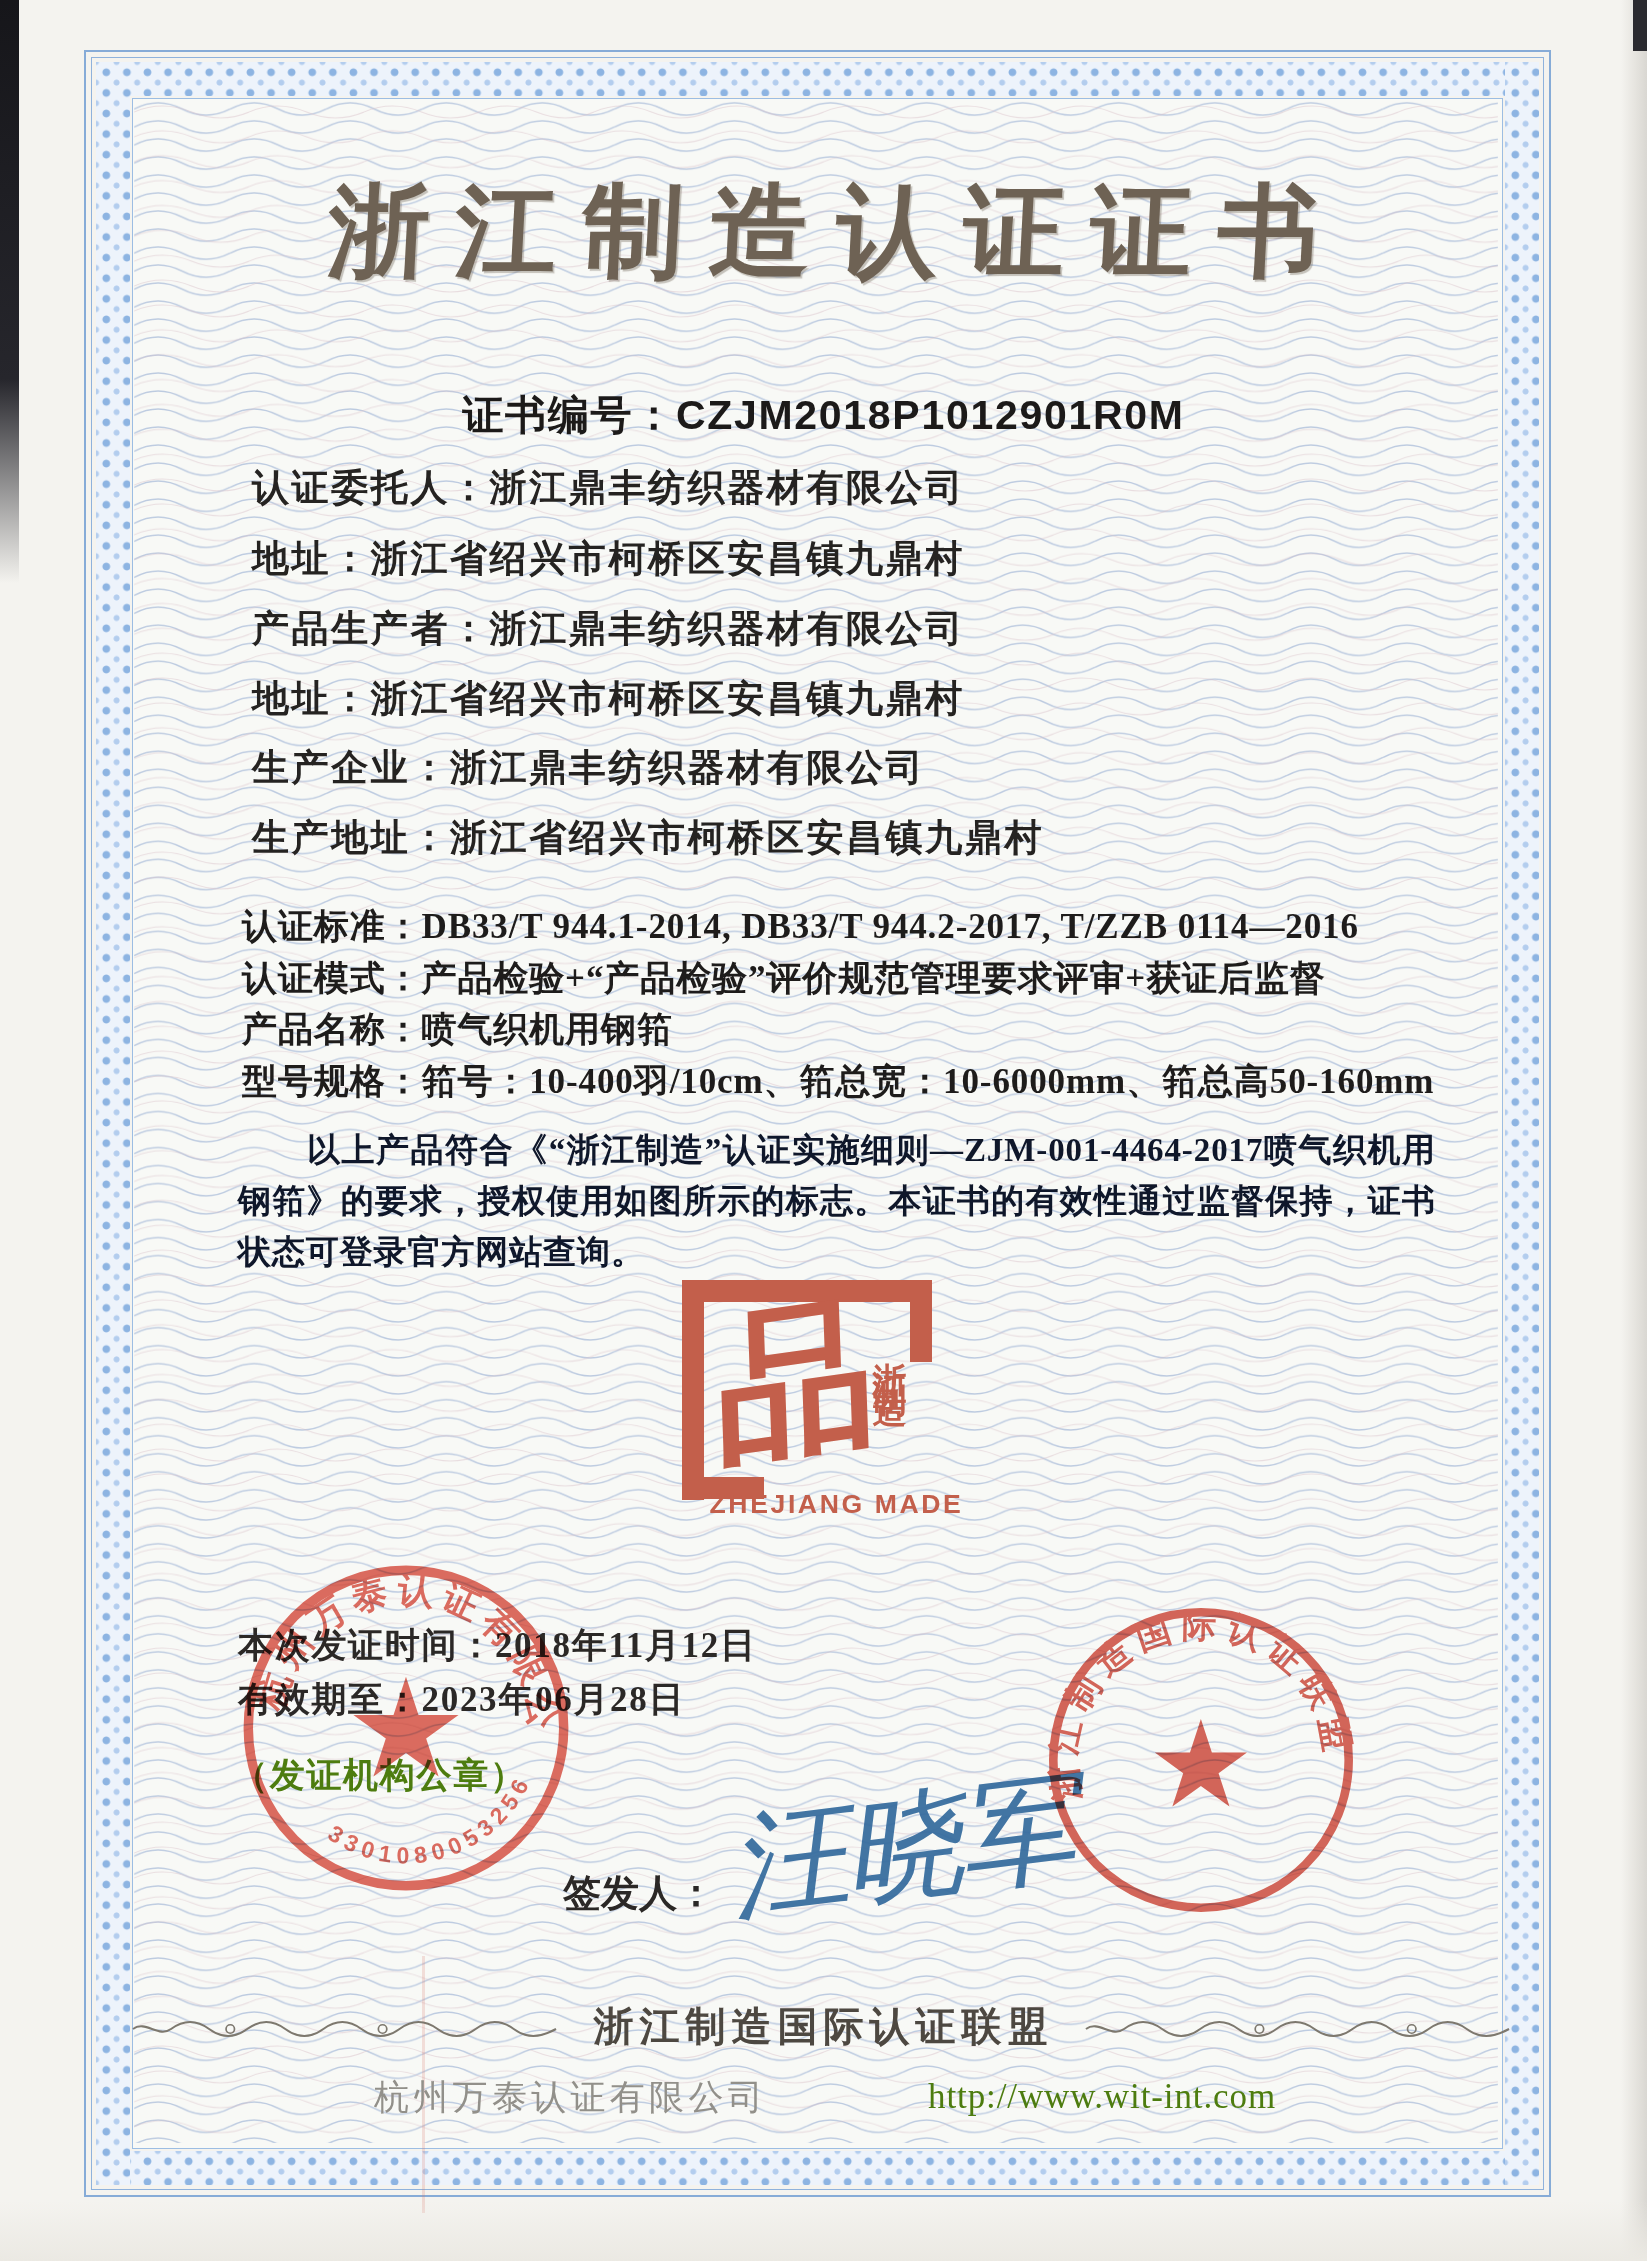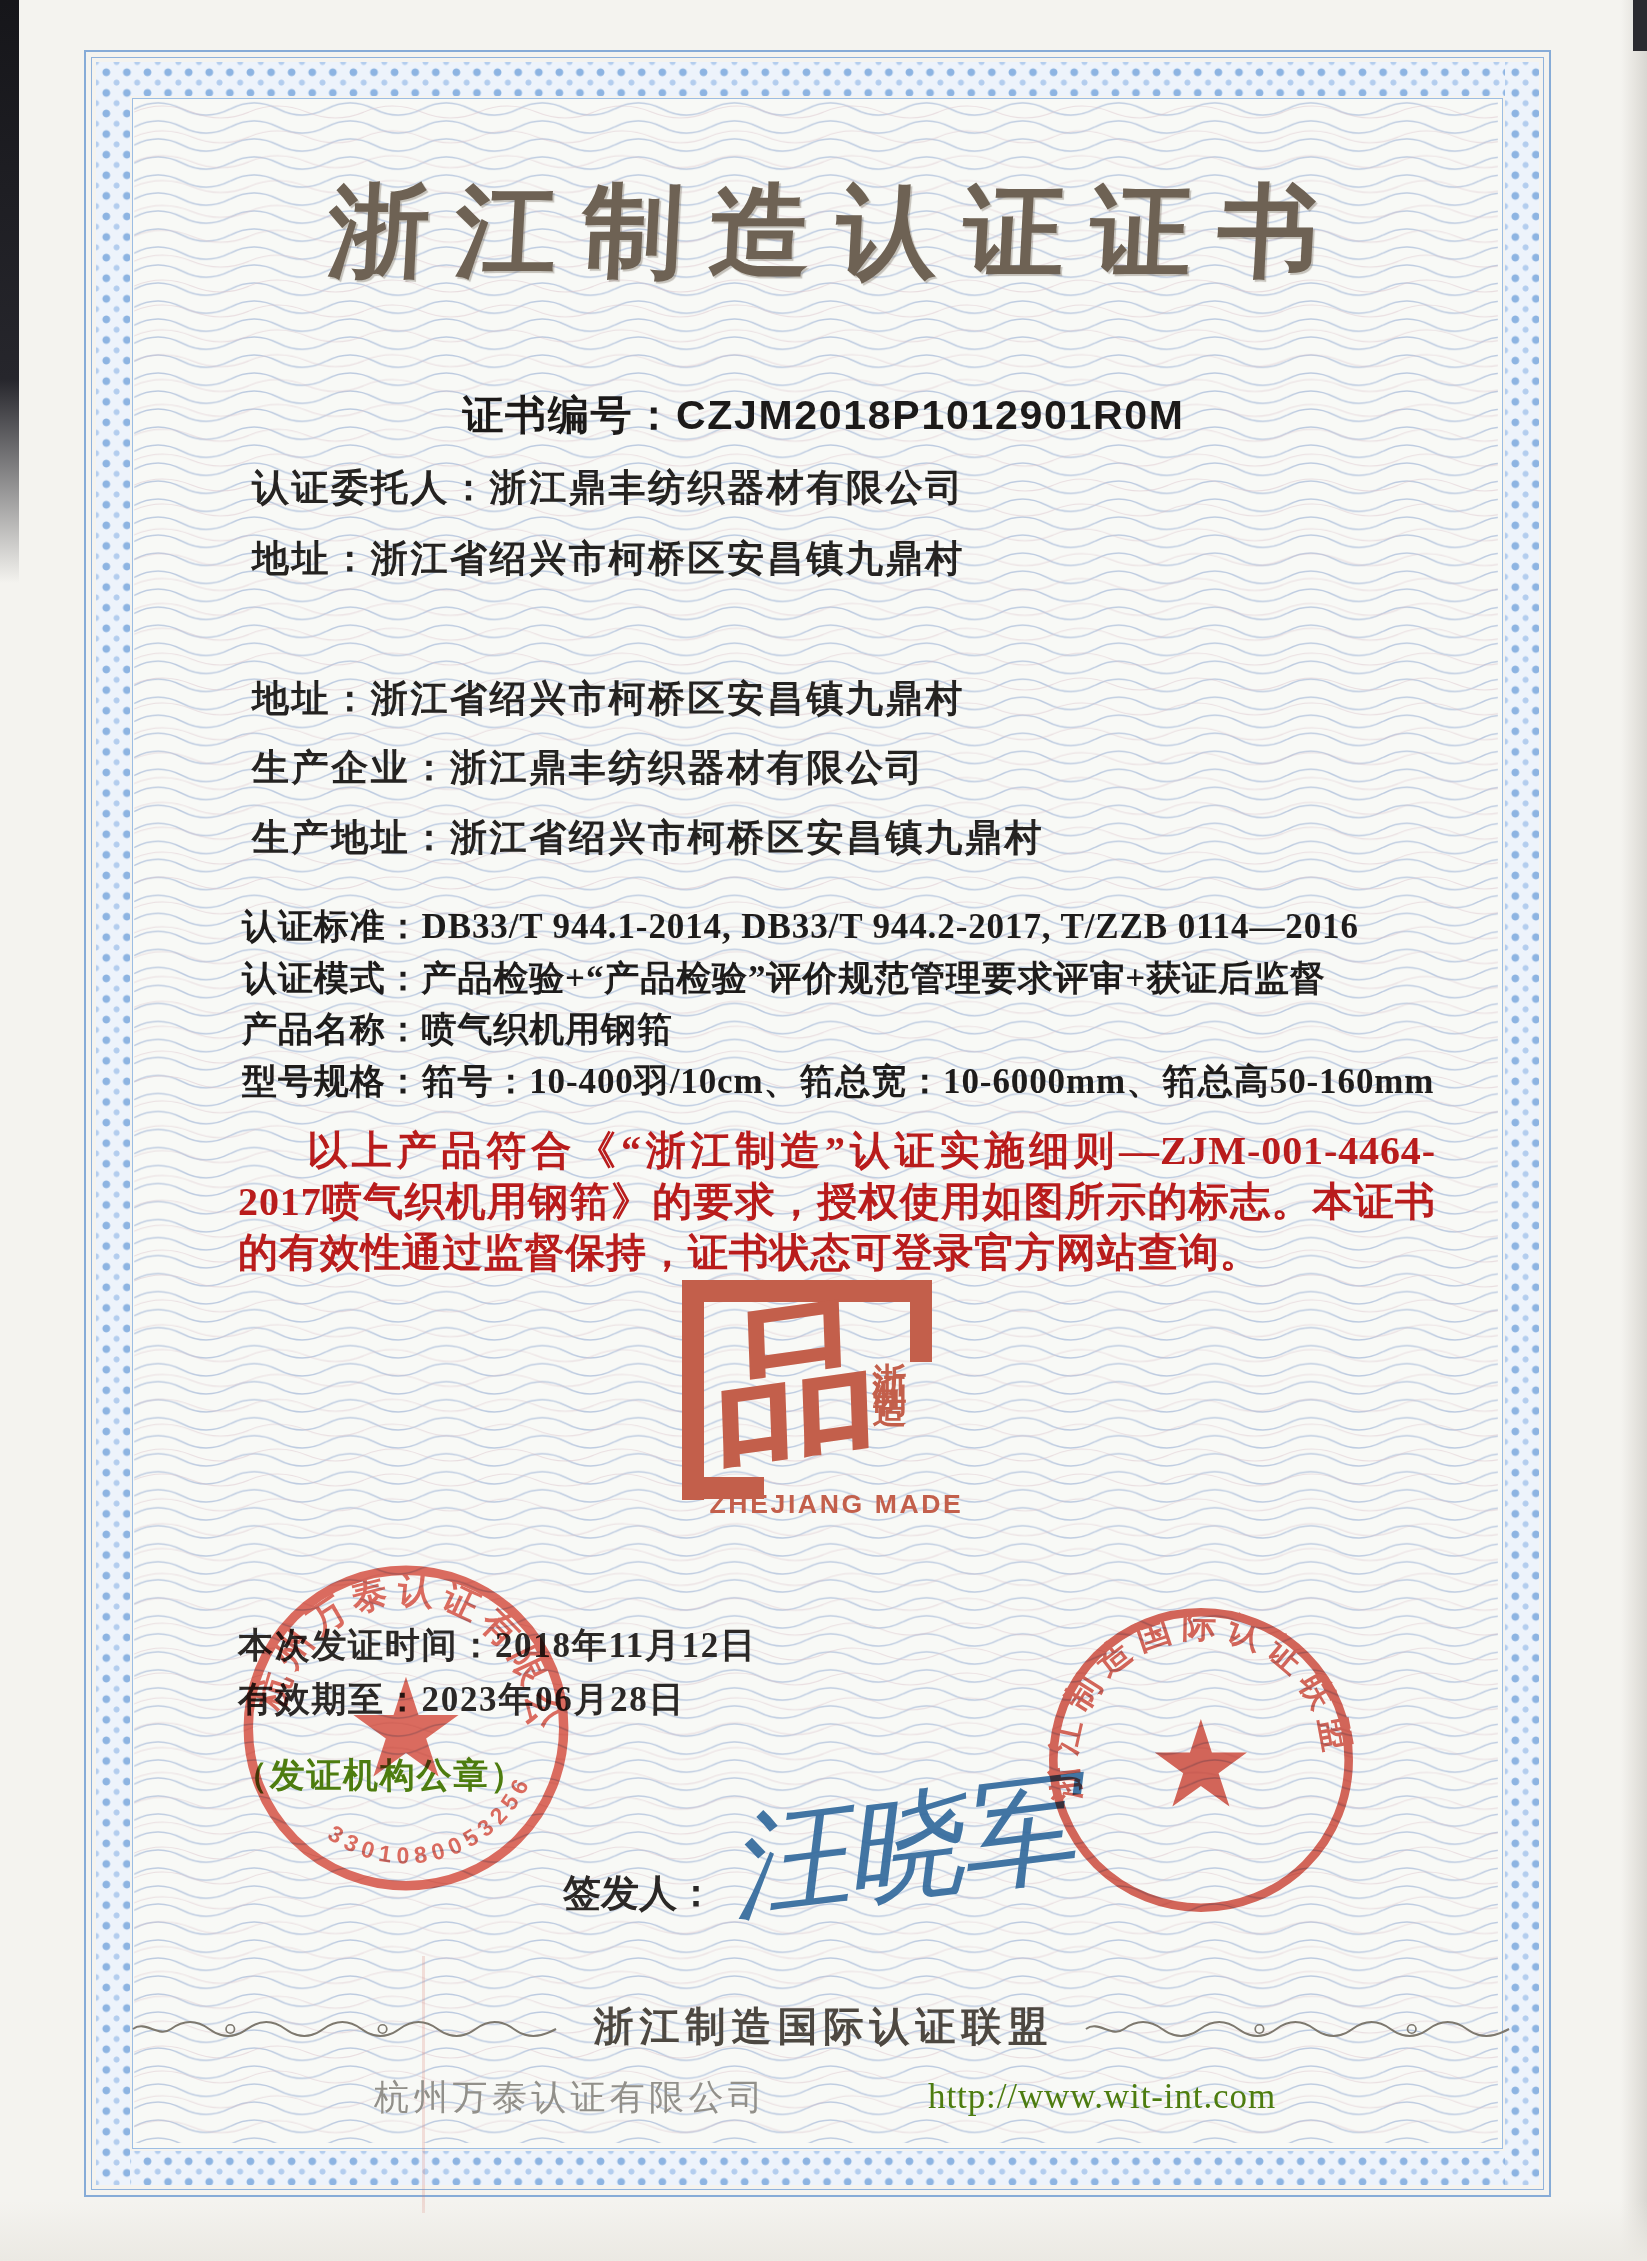--- a/index.html
+++ b/index.html
@@ -35,22 +35,22 @@
     font-family:"DejaVu Serif",serif;font-weight:700;font-size:101px;
     letter-spacing:26px;text-indent:26px;color:#6e6254;transform:skewX(-3deg);
     text-shadow:1.7px 1.7px 0.9px rgba(100,88,74,.35);}
   .certno{position:absolute;left:0;right:0;top:388px;text-align:center;z-index:5;
     font-size:41px;font-weight:700;letter-spacing:1.7px;color:#1c1a19;}
   .info-line{position:absolute;left:245px;z-index:5;font-size:37px;font-weight:700;
     color:#252321;letter-spacing:2.6px;margin-left:7px;}
   .spec-line{position:absolute;left:242px;z-index:5;font-family:"Liberation Serif",serif;
     font-size:35px;font-weight:700;color:#1e1c1b;letter-spacing:0.9px;text-align:right;}
   .statement{position:absolute;left:238px;top:1125px;width:1198px;z-index:5;
-    font-family:"Liberation Serif",serif;font-size:40px;font-weight:600;line-height:51px;
-    color:#b91c1c;text-indent:69px;text-align:justify;letter-spacing:0.9px;}
+    font-family:"Liberation Serif",serif;font-size:33px;font-weight:600;line-height:51px;
+    color:#0f172a;text-indent:69px;text-align:justify;letter-spacing:0.9px;}
   
   .logo{position:absolute;left:682px;top:1280px;width:250px;height:242px;z-index:5;}
   .logo .bar{position:absolute;background:#c35f4b;}
   .bar-top{left:0;top:0;width:250px;height:22px;}
   .bar-left{left:0;top:0;width:22px;height:220px;}
   .bar-right{right:0;top:0;width:22px;height:82px;}
   .bar-bottom{left:0;top:197px;width:82px;height:22px;}
   .logo-mark{position:absolute;left:33px;top:19px;font-family:"DejaVu Serif",serif;
     font-size:161px;font-weight:700;color:#c35f4b;transform:rotate(-8deg) skewX(-6deg);line-height:1;}
   .logo-side{position:absolute;right:19px;top:55px;writing-mode:vertical-rl;
@@ -115,20 +115,21 @@
       <rect x="0" y="0" width="1590" height="2382" fill="url(#waveBlue)"></rect>
       <rect x="0" y="0" width="1590" height="2382" fill="url(#wavePink)"></rect>
     </svg>
   </div>
 
   <div class="title">浙江制造认证证书</div>
   <div class="certno">证书编号：CZJM2018P1012901R0M</div>
 
   <div class="info-line" style="top:463px">认证委托人：浙江鼎丰纺织器材有限公司</div>
   <div class="info-line" style="top:534px">地址：浙江省绍兴市柯桥区安昌镇九鼎村</div>
+  <div class="info-line" style="top:604px">产品生产者：浙江鼎丰纺织器材有限公司</div>
   <div class="info-line" style="top:674px">地址：浙江省绍兴市柯桥区安昌镇九鼎村</div>
   <div class="info-line" style="top:813px">生产地址：浙江省绍兴市柯桥区安昌镇九鼎村</div>
   <div class="info-line" style="top:743px">生产企业：浙江鼎丰纺织器材有限公司</div>
 
   <div class="spec-line" style="top:903px">认证标准：DB33/T 944.1-2014, DB33/T 944.2-2017, T/ZZB 0114—2016</div>
   <div class="spec-line" style="top:955px">认证模式：产品检验+“产品检验”评价规范管理要求评审+获证后监督</div>
   <div class="spec-line" style="top:1006px">产品名称：喷气织机用钢筘</div>
   <div class="spec-line" style="top:1058px">型号规格：筘号：10-400羽/10cm、筘总宽：10-6000mm、筘总高50-160mm</div>
 
   <div class="statement">以上产品符合《“浙江制造”认证实施细则—ZJM-001-4464-2017喷气织机用钢筘》的要求，授权使用如图所示的标志。本证书的有效性通过监督保持，证书状态可登录官方网站查询。</div>

